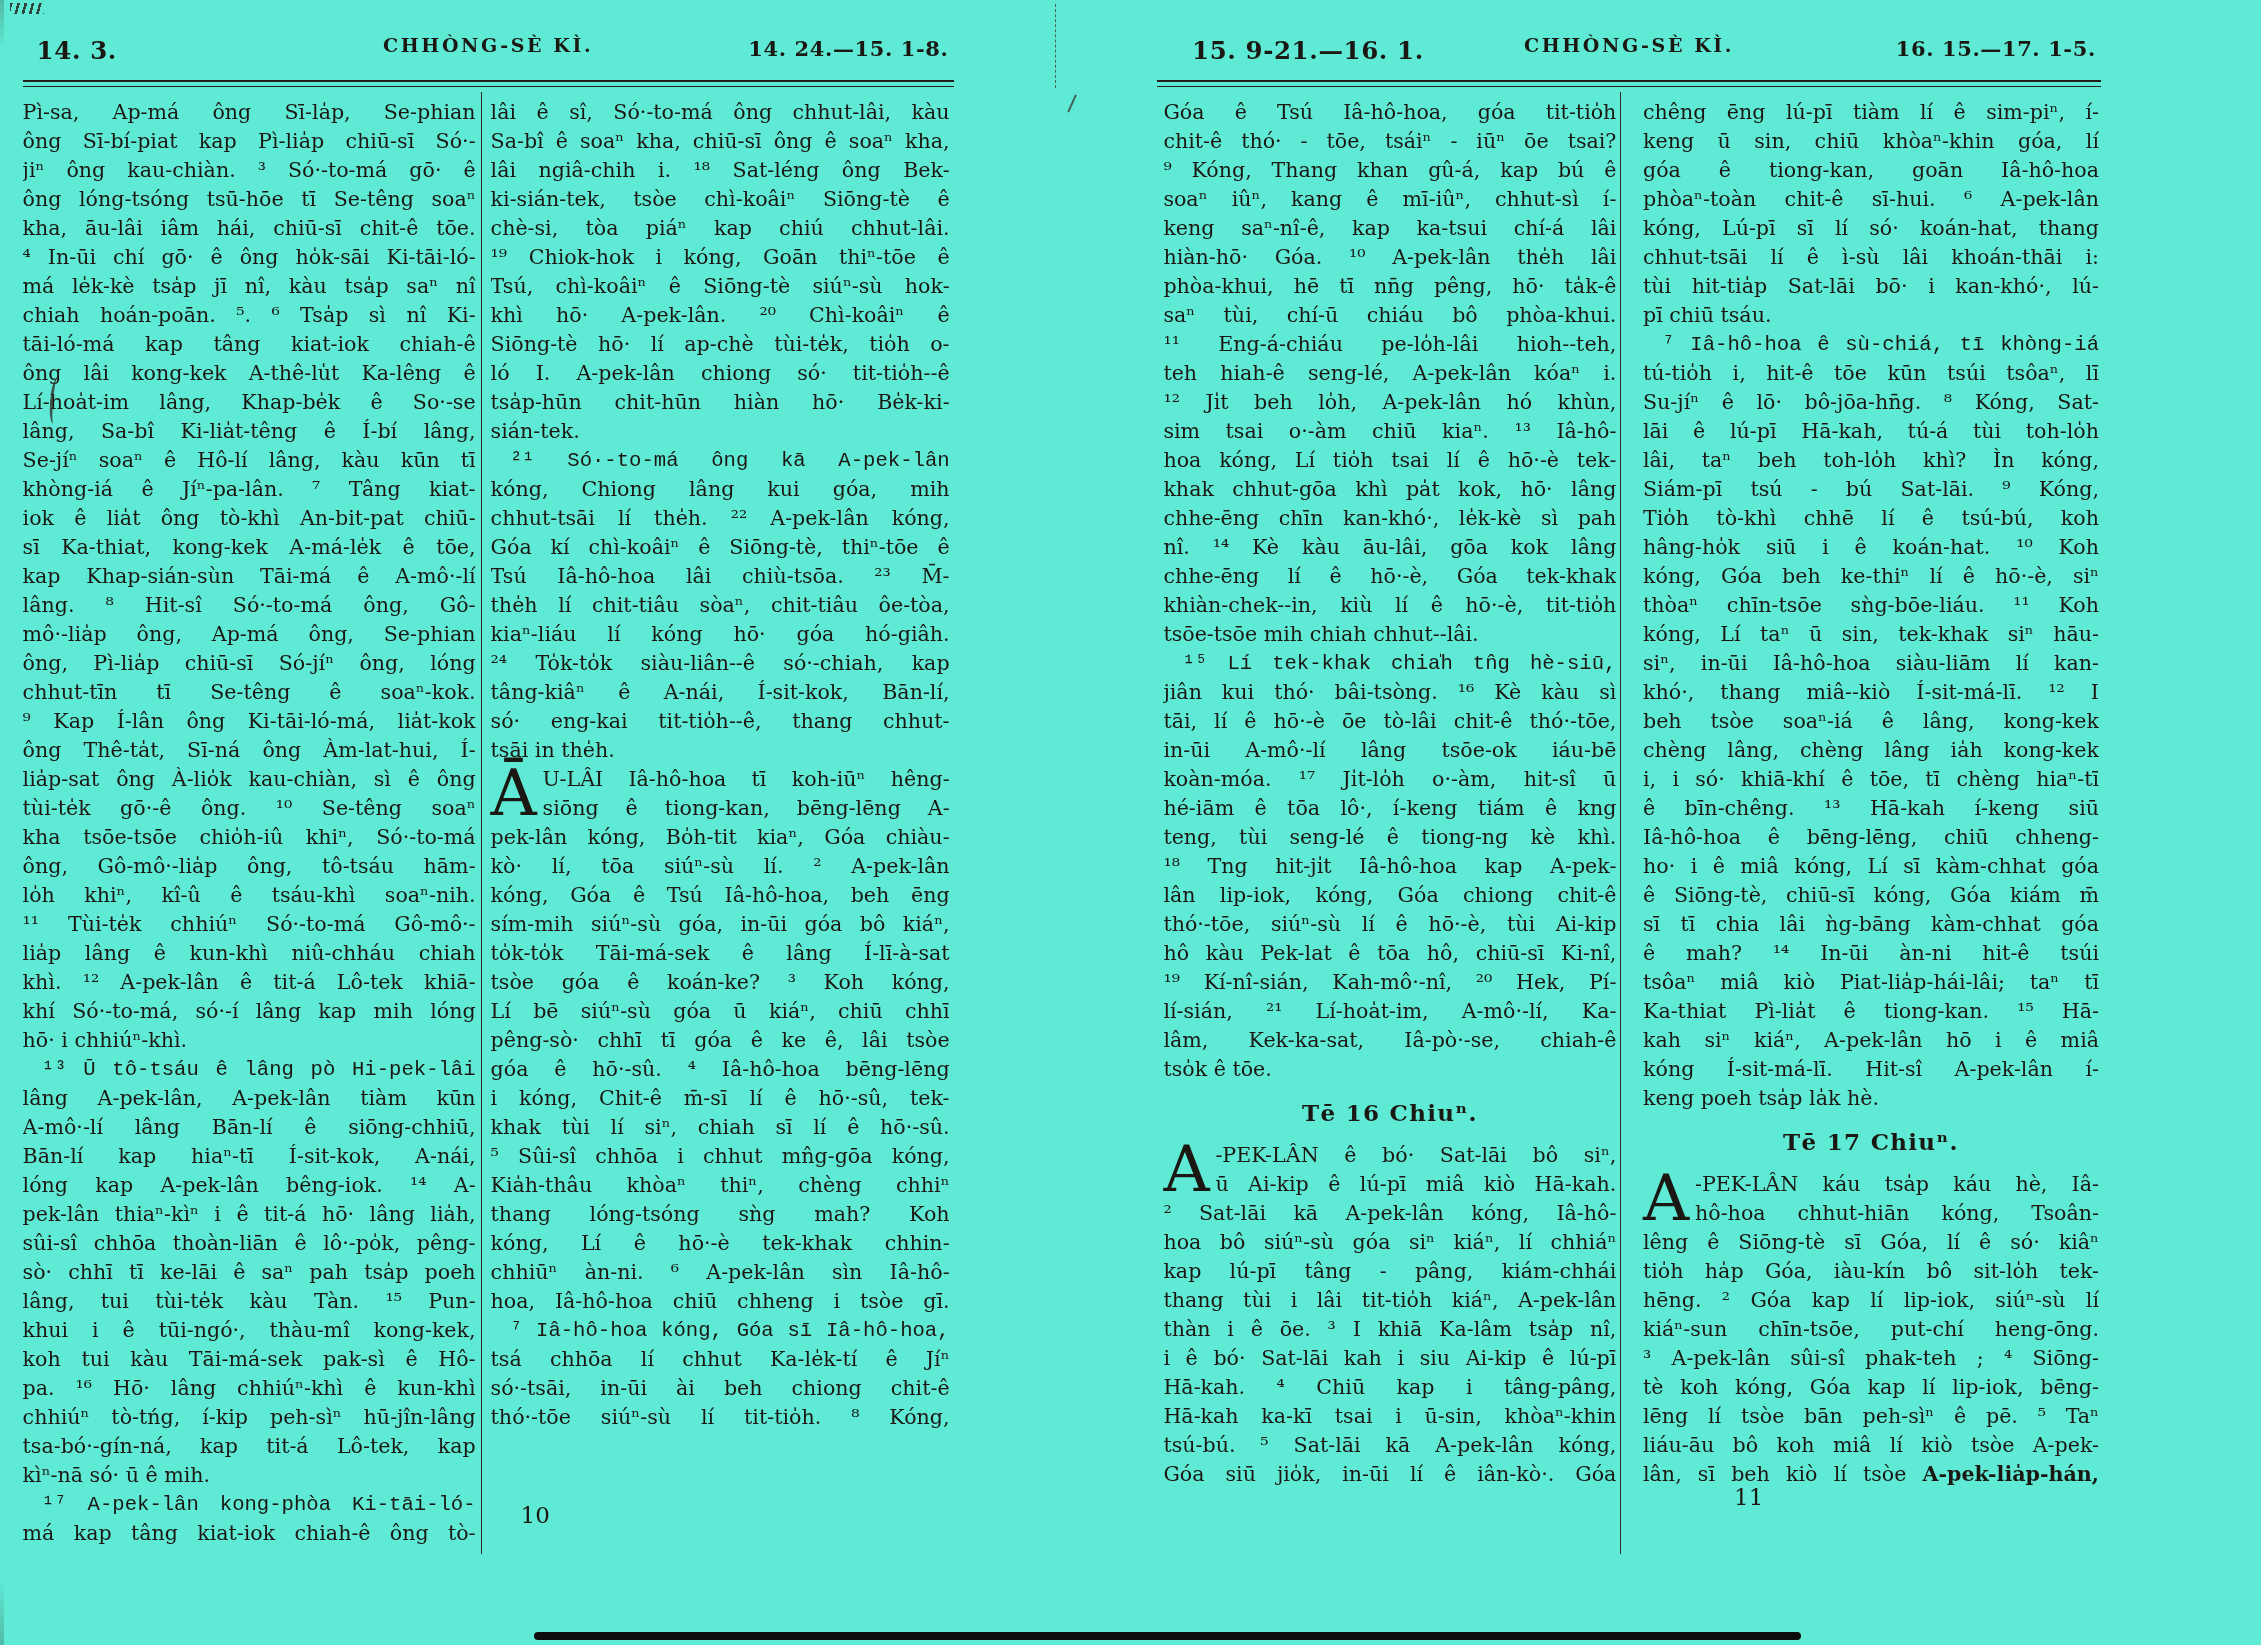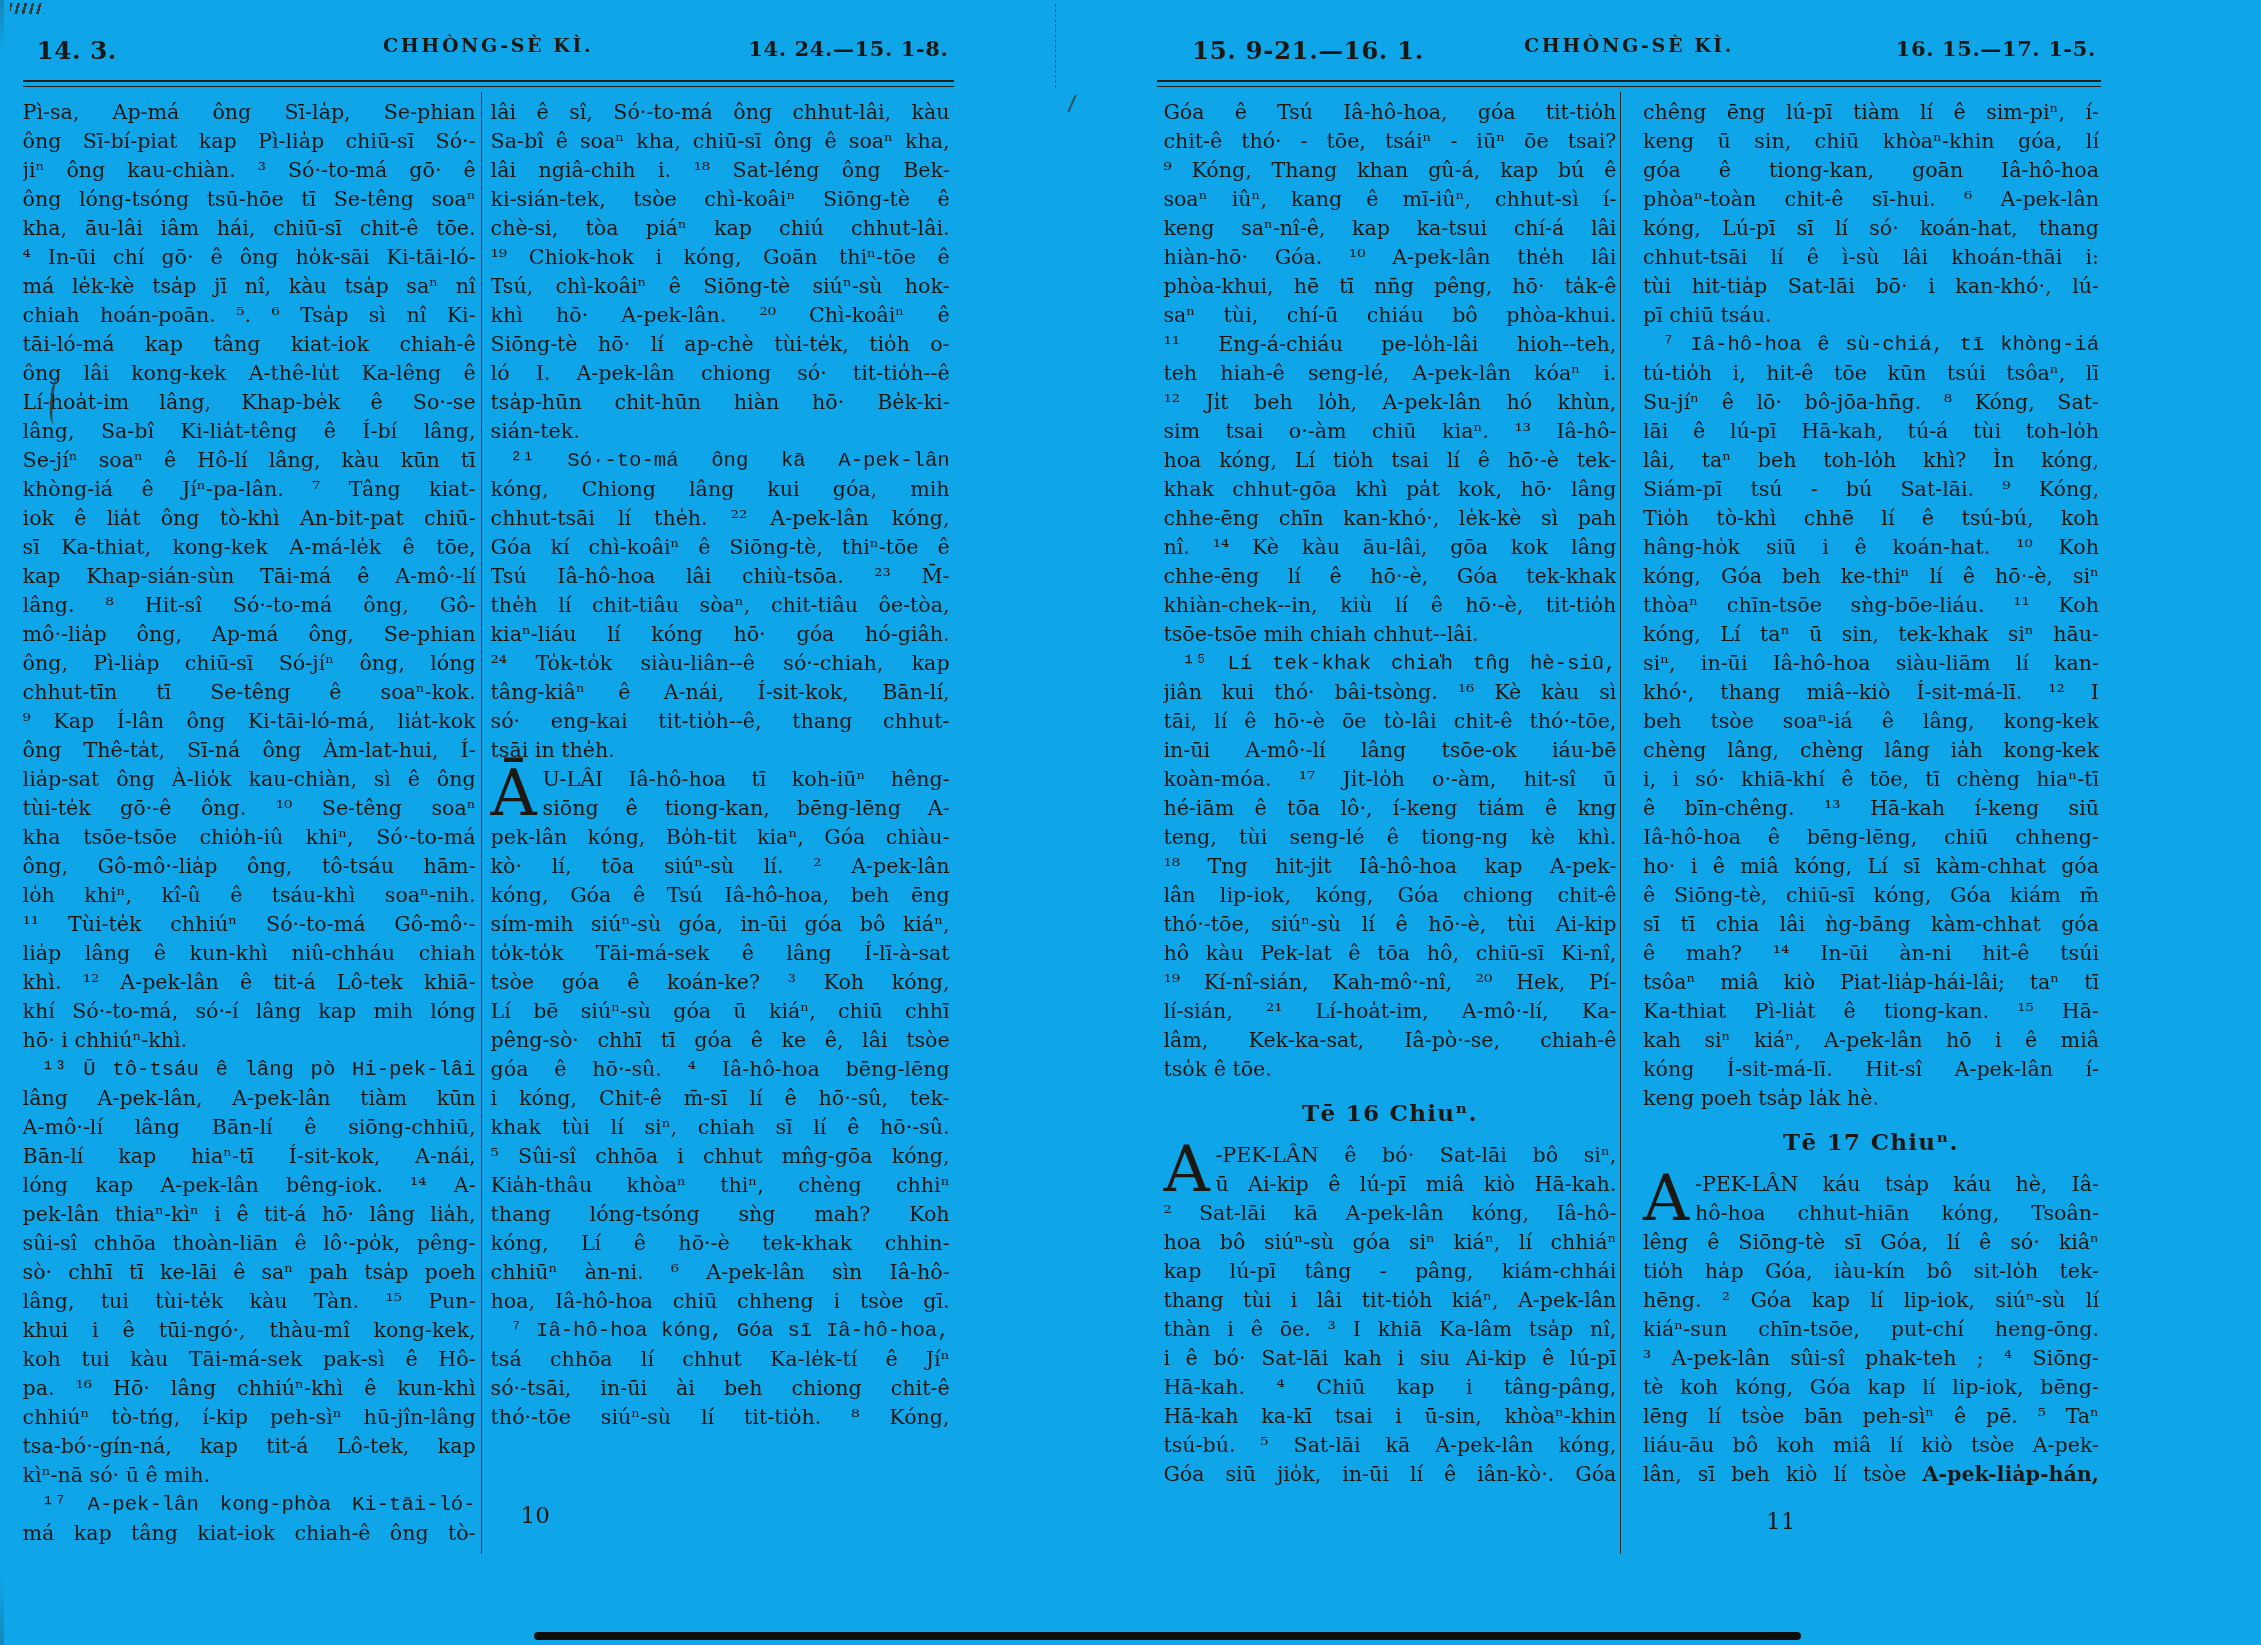--- a/index.html
+++ b/index.html
@@ -1,17 +1,17 @@
 <!DOCTYPE html>
 <html style="font-size:10.3px"><head>
 <meta charset="utf-8">
 <style>
   html,body{margin:0;padding:0;}
   body{background:#d8d5cd;font-family:"DejaVu Serif", serif;}
-  .canvas{position:relative;width:2261px;height:1645px;background:#0ea5e9;overflow:hidden;color:#1b1814;}
+  .canvas{position:relative;width:2261px;height:1645px;background:#5eead4;overflow:hidden;color:#1b1814;}
 
   .page{position:absolute;top:26px;height:1592px;}
   #page-left{left:22.6px;width:931px;}
   #page-right{left:1157px;width:944px;}
 
   .header{position:absolute;top:0;left:0;right:0;height:50px;}
   .h-left{position:absolute;top:10.3px;font-size:24.5px;font-weight:bold;letter-spacing:0.6px;}
   #page-left .h-left{left:14px;}
   #page-right .h-left{left:35px;}
   .h-center{position:absolute;top:7.7px;left:50%;transform:translateX(-50%);font-size:19px;font-weight:bold;letter-spacing:2.6px;}
@@ -37,21 +37,21 @@
 
   .chapter-heading{height:57px;display:flex;align-items:center;justify-content:center;
         font-weight:bold;font-size:23px;letter-spacing:1.3px;}
 
   .block{position:relative;}
   .dropcap{position:absolute;left:0;top:1.3px;font-size:64px;line-height:55px;}
   .line.dc-wrap{margin-left:52px;}
 
   .pagenum{position:absolute;font-size:23px;}
   #page-left .pagenum{left:498px;top:1476px;}
-  #page-right .pagenum{left:609px;top:1458px;margin-top:24px;}
+  #page-right .pagenum{left:577px;top:1458px;}
 
   
   .fold-mark{position:absolute;left:1055px;top:3.9px;height:84px;width:0;border-left:1.9px dashed #45413a;opacity:.8;}
   .fold-tick{position:absolute;left:1071px;top:94px;height:19.3px;width:0;border-left:2.6px solid #3a362f;transform:rotate(24deg);opacity:.75;}
   .mark-tl{position:absolute;left:10.3px;top:2.6px;width:34px;height:11.6px;
            background:repeating-linear-gradient(105deg,#2b2823 0 2.6px,transparent 2.6px 7px);opacity:.85;}
   .mark-paren{position:absolute;left:50px;top:378px;width:10.3px;height:46px;
            border-left:3.2px solid #35322c;border-radius:50%/60%;transform:rotate(5deg);opacity:.8;}
   .bottom-bar{position:absolute;left:534px;top:1632px;width:1267px;height:8.4px;background:#0e0d0b;border-radius:4.5px;}
   .edge-left{position:absolute;left:0;top:0;width:3.9px;height:1645px;

